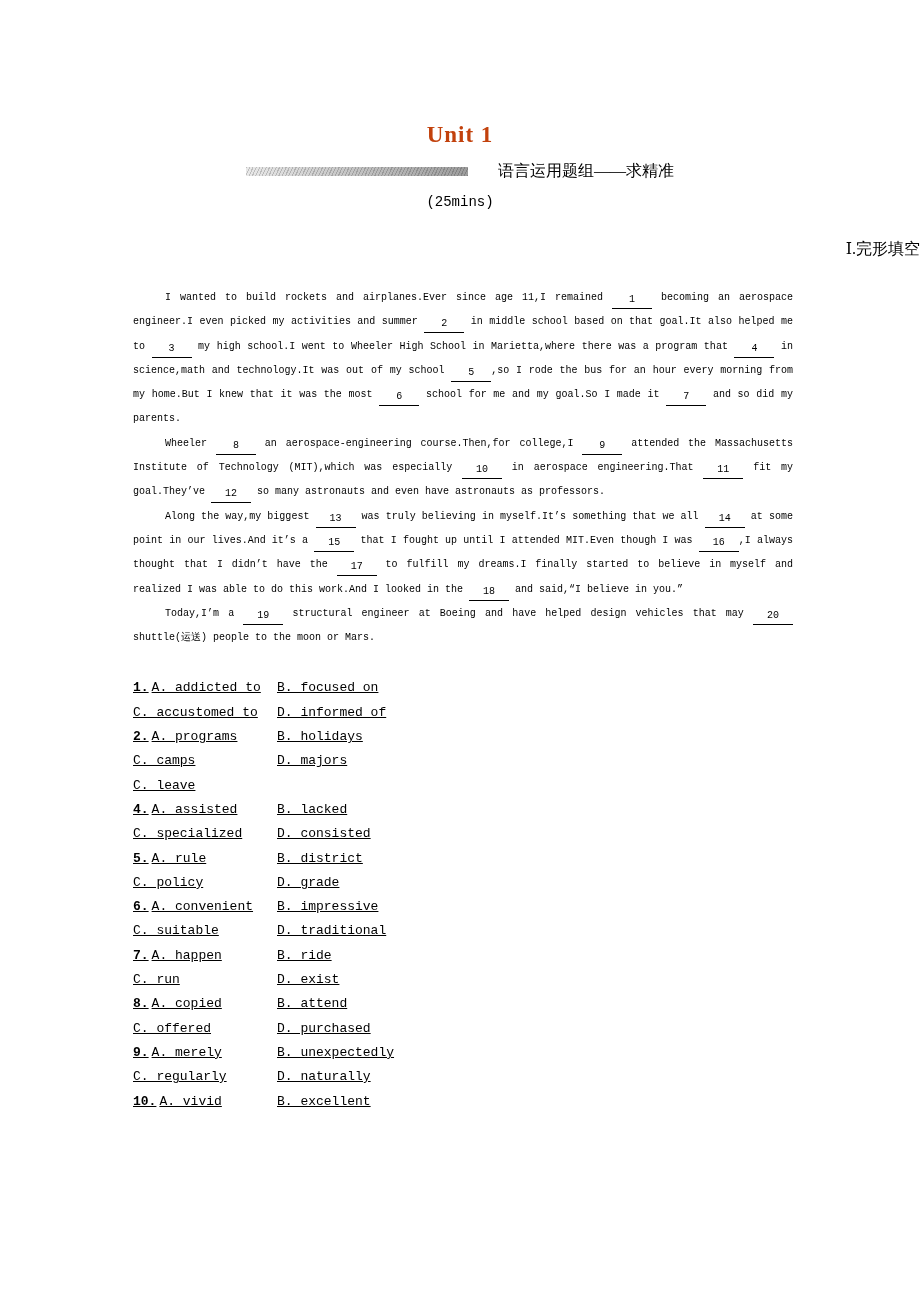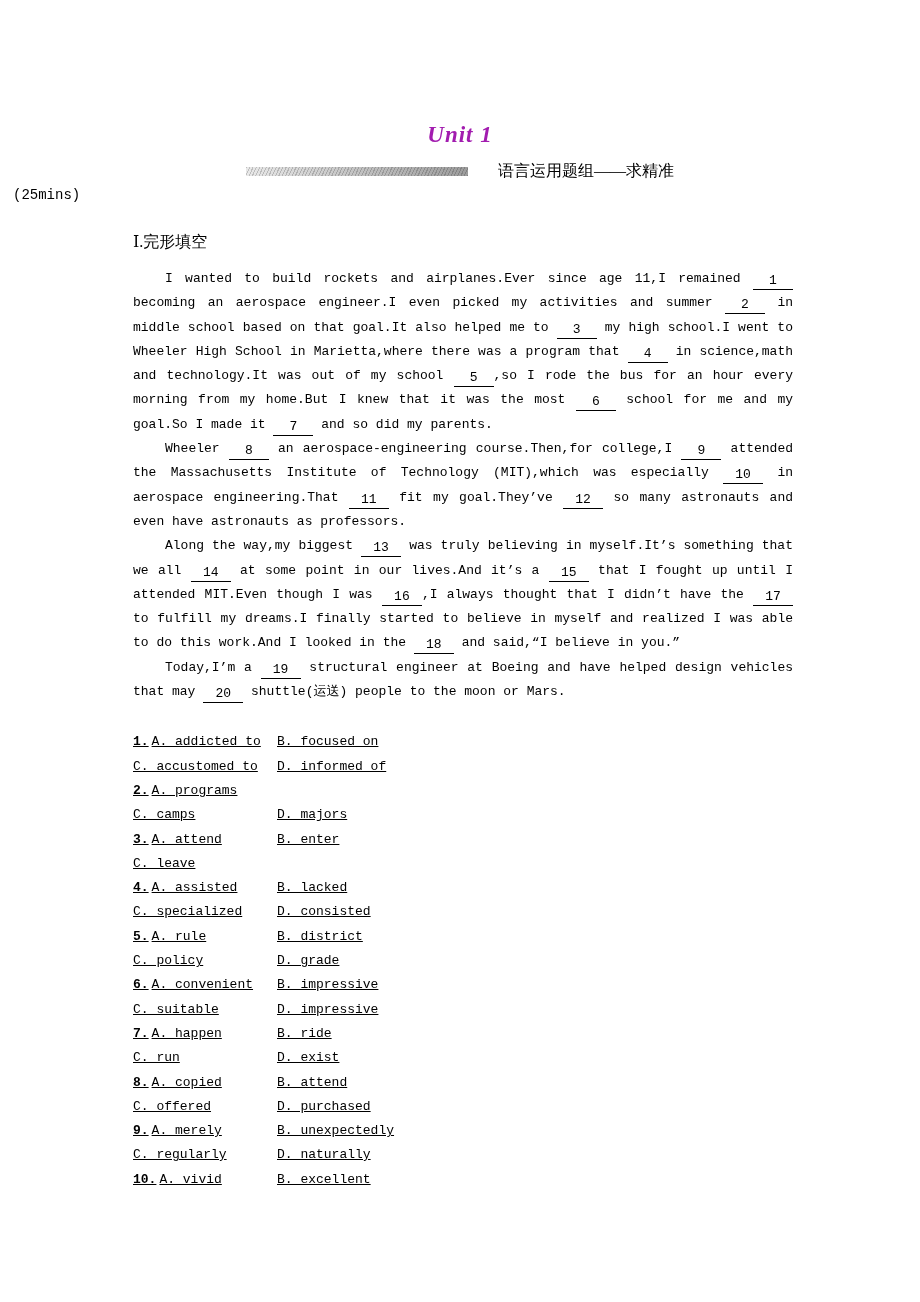--- a/index.html
+++ b/index.html
@@ -26,33 +26,34 @@
     width:222px; height:9px; margin-right:2px;
     background:
       repeating-linear-gradient(115deg, rgba(0,0,0,0.18) 0 1px, rgba(255,255,255,0) 1px 3px),
       linear-gradient(to right,#e9e9e9,#9c9c9c);
   }
   .banner-text {
     font-size:16px;
     font-family:"Liberation Serif","DejaVu Serif",serif;
   }
 
-  .mins { margin-top:5px; text-align:left; font-size:14px;padding-left:13px; }
+  .mins { margin-top:12px; text-align:center; font-size:14px; }
 
   .part-heading {
     margin:29px 0 0 133px;
     font-size:16px;
     font-weight:normal;
     font-family:"Liberation Serif","DejaVu Serif",serif;
+    text-align:right;
   }
 
   .passage {
     width:660px;
-    margin:14px 0 0 133px;
-    font-size:13px;
+    margin:26px 0 0 133px;
+    font-size:10px;
     line-height:24.3px;
     text-align:justify;
   }
   .para { text-indent:32px; }
 
   .blank {
     display:inline-block;
     min-width:40px;
     height:17px;
     line-height:16px;
@@ -70,21 +71,21 @@
   }
   .q-row { display:grid; grid-template-columns:144px 1fr; }
   .q-cell { white-space:nowrap;text-decoration:underline; }
   .q-num { font-weight:bold; margin-right:3px; }
 </style>
 </head>
 <body>
 
 <div class="sheet">
 
-  <h1 class="title" style="color: #a21caf; font-style: italic;">Unit 1</h1>
+  <h1 class="title" style="color: #c2410c;">Unit 1</h1>
 
   <div class="banner">
     <span class="banner-bar"></span>
     <span class="banner-text">语言运用题组——求精准</span>
   </div>
 
   <div class="mins">(25mins)</div>
 
   <h2 class="part-heading">Ⅰ.完形填空</h2>
 
@@ -99,28 +100,25 @@
       <div class="q-row">
         <div class="q-cell"><span class="q-num">1.</span>A. addicted to</div>
         <div class="q-cell">B. focused on</div>
       </div>
       <div class="q-row">
         <div class="q-cell">C. accustomed to</div>
         <div class="q-cell">D. informed of</div>
       </div>
       <div class="q-row">
         <div class="q-cell"><span class="q-num">2.</span>A. programs</div>
+        <div class="q-cell">B. holidays</div>
       </div>
       <div class="q-row">
         <div class="q-cell">C. camps</div>
         <div class="q-cell">D. majors</div>
-      </div>
-      <div class="q-row">
-        <div class="q-cell"><span class="q-num">3.</span>A. attend</div>
-        <div class="q-cell">B. enter</div>
       </div>
       <div class="q-row">
         <div class="q-cell">C. leave</div>
       </div>
       <div class="q-row">
         <div class="q-cell"><span class="q-num">4.</span>A. assisted</div>
         <div class="q-cell">B. lacked</div>
       </div>
       <div class="q-row">
         <div class="q-cell">C. specialized</div>
@@ -133,21 +131,21 @@
       <div class="q-row">
         <div class="q-cell">C. policy</div>
         <div class="q-cell">D. grade</div>
       </div>
       <div class="q-row">
         <div class="q-cell"><span class="q-num">6.</span>A. convenient</div>
         <div class="q-cell">B. impressive</div>
       </div>
       <div class="q-row">
         <div class="q-cell">C. suitable</div>
-        <div class="q-cell">D. impressive</div>
+        <div class="q-cell">D. traditional</div>
       </div>
       <div class="q-row">
         <div class="q-cell"><span class="q-num">7.</span>A. happen</div>
         <div class="q-cell">B. ride</div>
       </div>
       <div class="q-row">
         <div class="q-cell">C. run</div>
         <div class="q-cell">D. exist</div>
       </div>
       <div class="q-row">

